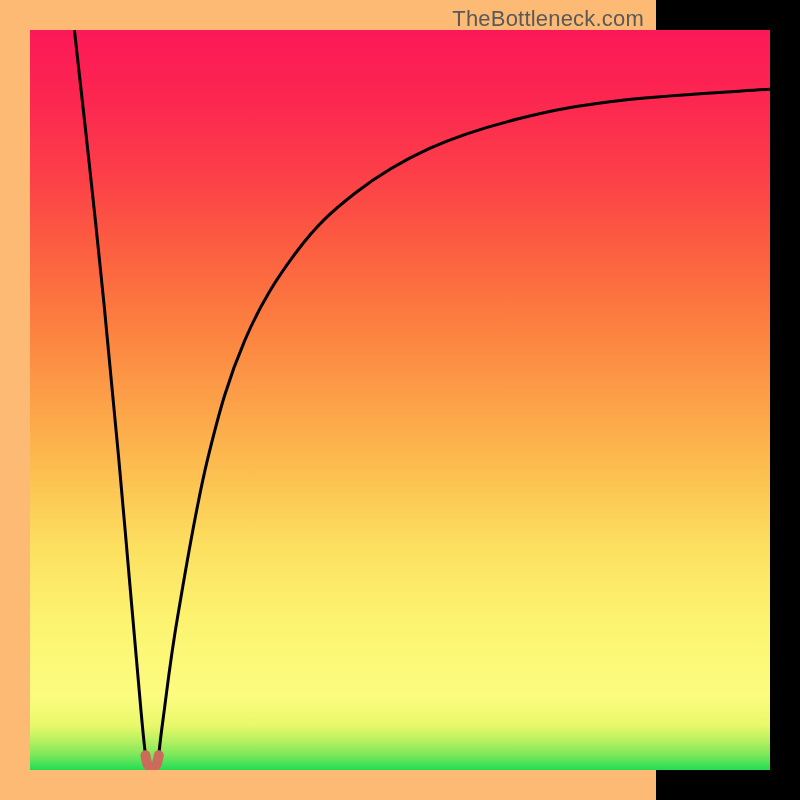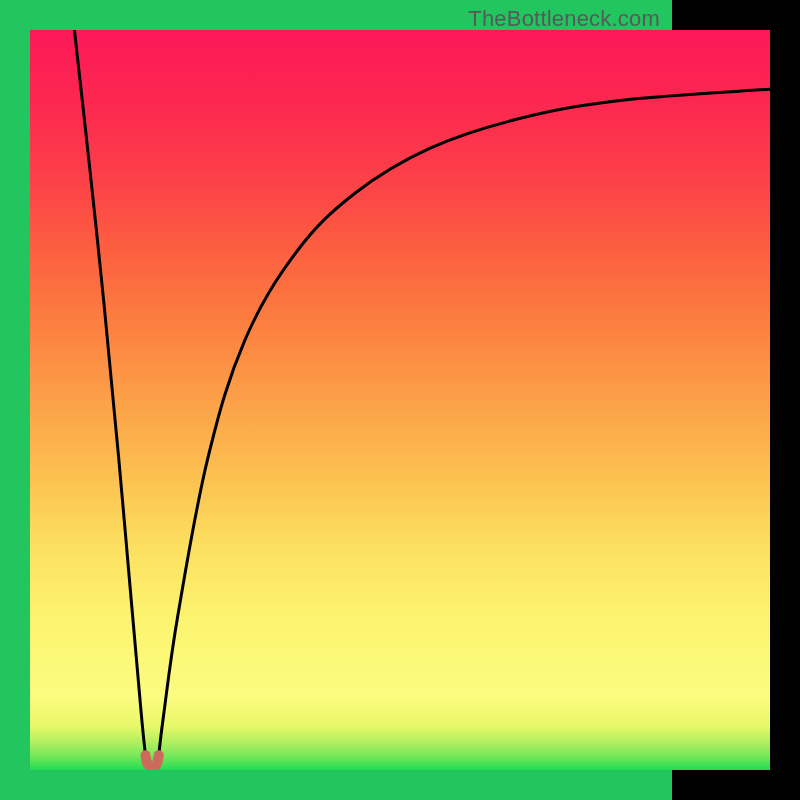--- a/index.html
+++ b/index.html
@@ -8,22 +8,21 @@
     width: 800px;
     height: 800px;
     background: #000;
     overflow: hidden;
     font-family: Arial, Helvetica, sans-serif;
   }
   .frame {
     position: relative;
     width: 656px;
     height: 800px;
-    background: #22c55e;
-    padding-left: 16px;
+    background: #fdba74;
   }
   .plot-area {
     position: absolute;
     left: 30px;
     top: 30px;
     width: 740px;
     height: 740px;
     
     background: linear-gradient(to top,
       #22dd55 0%,

